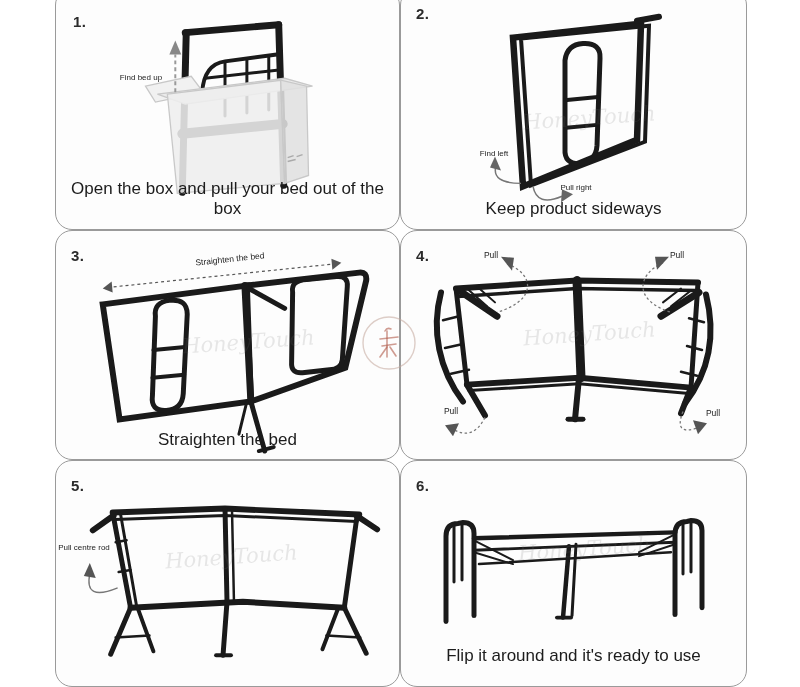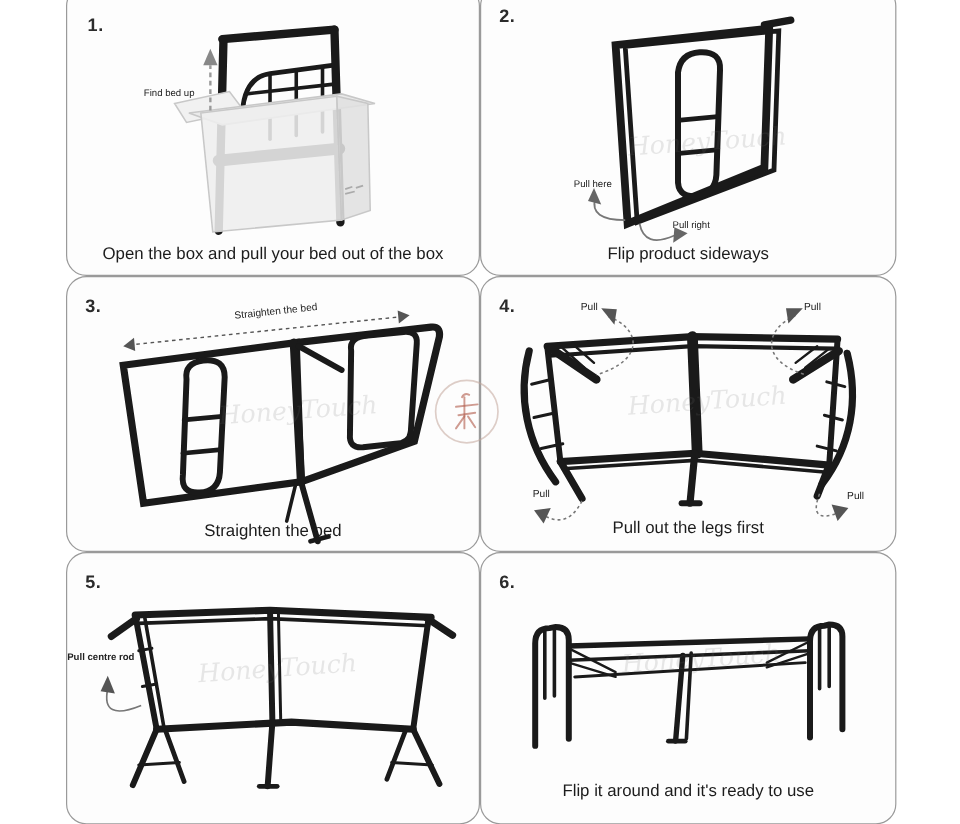--- a/index.html
+++ b/index.html
@@ -18,21 +18,21 @@
     background:#fdfdfd;box-sizing:border-box;overflow:hidden;
   }
   .panel svg{position:absolute;inset:0;width:100%;height:100%;}
   .step-num{
     position:absolute;left:15px;top:16px;
     font-size:15px;font-weight:600;color:#2b2b2b;letter-spacing:.5px;
   }
   .panel-1 .step-num{top:24px;left:17px;}
   .caption{
     position:absolute;left:0;right:0;text-align:center;
-    font-size:14px;color:#1c1c1c;
+    font-size:17px;color:#1c1c1c;
   }
   .small-label{
     position:absolute;font-size:8px;color:#222;line-height:1.15;text-align:center;
   }
   .wm{
     position:absolute;font-family:"DejaVu Serif",serif;font-style:italic;
     font-size:21px;color:rgba(110,110,110,0.16);white-space:nowrap;
     transform:rotate(-4deg);pointer-events:none;
   }
   .stamp{position:absolute;left:360px;top:313px;width:58px;height:60px;pointer-events:none;}
@@ -93,23 +93,23 @@
       <g>
         <path d="M120,196 Q90,196 95,178" stroke="#777" stroke-width="1.5" fill="none"></path>
         <polygon points="89,180 100,183 94,169" fill="#666"></polygon>
       </g>
       <g>
         <path d="M132,199 Q136,220 161,209" stroke="#777" stroke-width="1.5" fill="none"></path>
         <polygon points="161,202 160,215 172,207" fill="#666"></polygon>
       </g>
     </svg>
     <div class="step-num">2.</div>
-    <div class="small-label" style="left:66px;top:160px;width:54px;">Pull here</div>
+    <div class="small-label" style="left:66px;top:160px;width:54px;">Find left</div>
     <div class="small-label" style="left:146px;top:194px;width:58px;">Pull right</div>
-    <div class="caption" style="bottom:10px;">Flip product sideways</div>
+    <div class="caption" style="bottom:10px;">Keep product sideways</div>
   </div>
 
   <div class="panel panel-3">
     <svg viewBox="0 0 345 230" preserveAspectRatio="none">
       <g>
         <path d="M52,57 L282,33" stroke="#555" stroke-width="1.2" stroke-dasharray="3 3" fill="none"></path>
         <polygon points="47,58 57,62 56,51" fill="#555"></polygon>
         <polygon points="287,32 277,28 278,39" fill="#555"></polygon>
       </g>
       <g stroke="#1a1a1a" fill="none" stroke-linecap="round">
@@ -170,21 +170,20 @@
       <g>
         <path d="M282,182 Q272,208 298,198" stroke="#777" stroke-width="1.3" stroke-dasharray="2.5 2.5" fill="none"></path>
         <polygon points="306,194 292,191 297,205" fill="#555"></polygon>
       </g>
     </svg>
     <div class="step-num">4.</div>
     <div class="small-label" style="left:76px;top:20px;width:28px;font-size:8.5px;">Pull</div>
     <div class="small-label" style="left:262px;top:20px;width:28px;font-size:8.5px;">Pull</div>
     <div class="small-label" style="left:36px;top:176px;width:28px;font-size:8.5px;">Pull</div>
     <div class="small-label" style="left:298px;top:178px;width:28px;font-size:8.5px;">Pull</div>
-    <div class="caption" style="bottom:12px;">Pull out the legs first</div>
   </div>
 
   <div class="panel panel-5">
     <svg viewBox="0 0 345 227" preserveAspectRatio="none">
       <g stroke="#1a1a1a" fill="none" stroke-linecap="round">
         <path d="M57,52 L170,48 L305,54" stroke-width="6"></path>
         <path d="M59,59 L170,55 L303,61" stroke-width="3"></path>
         <path d="M58,55 L37,70" stroke-width="6"></path>
         <path d="M302,55 L323,69" stroke-width="6"></path>
         <path d="M57,52 L75,148" stroke-width="5"></path>
@@ -202,21 +201,21 @@
         <path d="M290,148 L312,194" stroke-width="5"></path>
         <path d="M284,148 L268,190" stroke-width="4"></path>
         <path d="M272,176 L306,178" stroke-width="2.5"></path>
       </g>
       <g>
         <path d="M62,128 Q28,142 34,114" stroke="#777" stroke-width="1.4" fill="none"></path>
         <polygon points="28,116 40,118 34,103" fill="#555"></polygon>
       </g>
     </svg>
     <div class="step-num">5.</div>
-    <div class="small-label" style="left:0px;top:82px;width:56px;font-weight:bold;">Pull centre rod</div>
+    <div class="small-label" style="left:0px;top:82px;width:56px;">Pull centre rod</div>
   </div>
 
   <div class="panel panel-6">
     <svg viewBox="0 0 345 227" preserveAspectRatio="none">
       <g stroke="#1a1a1a" fill="none" stroke-linecap="round">
         <path d="M45,162 L45,76 Q45,63 57,63 L62,62 Q73,62 73,73 L73,156" stroke-width="5"></path>
         <path d="M53,64 L53,122 M61,63 L61,120" stroke-width="3"></path>
         <path d="M274,155 L274,74 Q274,61 286,61 L290,60 Q301,60 301,70 L301,148" stroke-width="5"></path>
         <path d="M282,62 L282,114 M290,61 L290,112" stroke-width="3"></path>
         <path d="M73,78 L274,72" stroke-width="4.5"></path>

